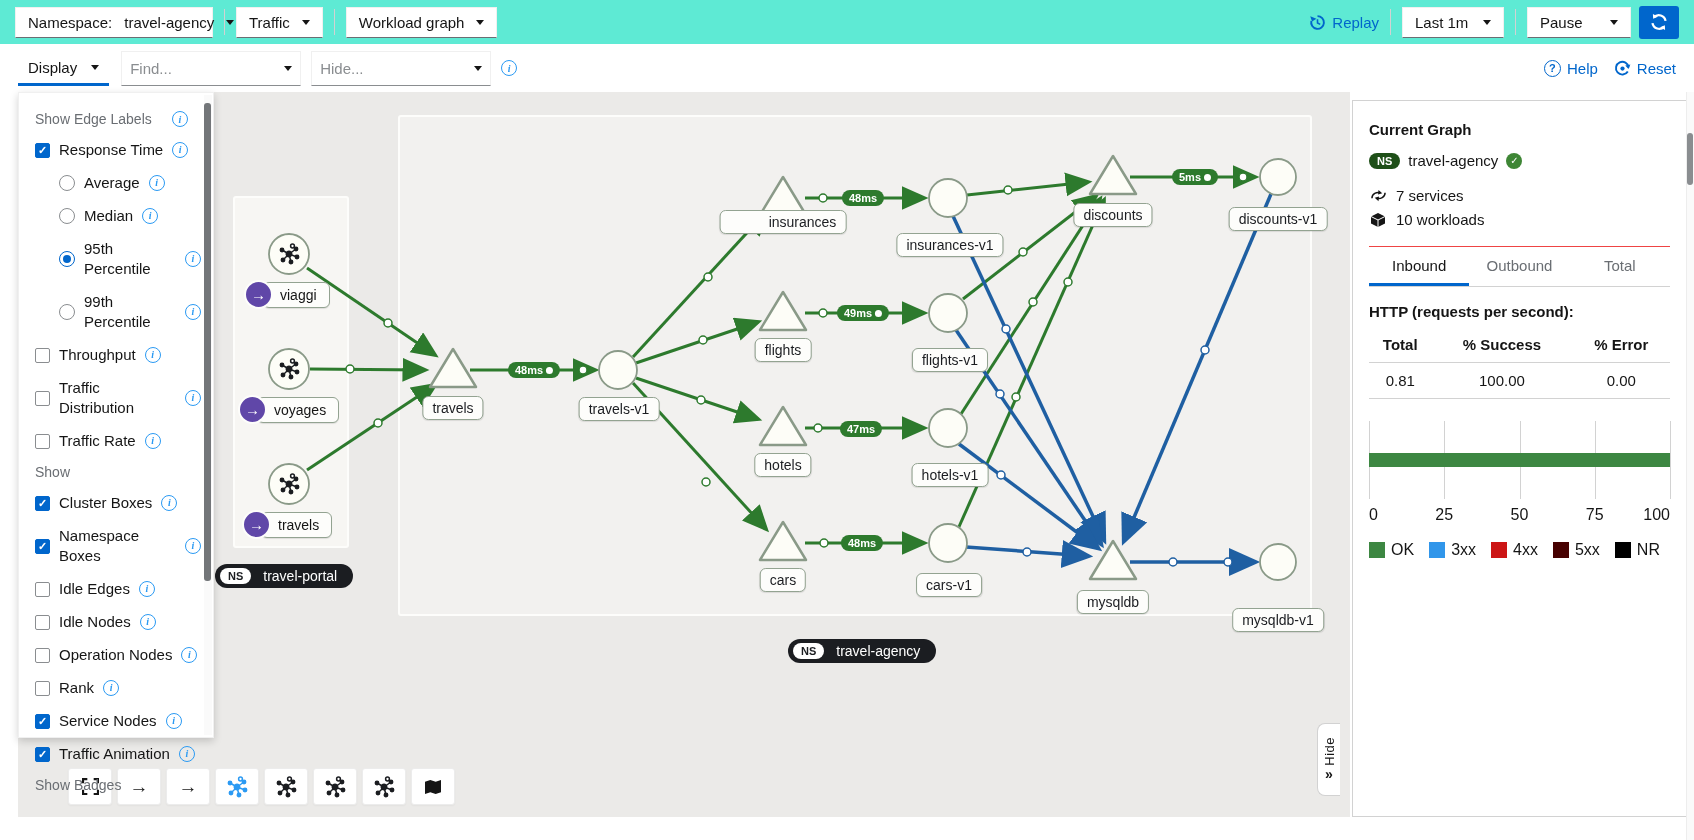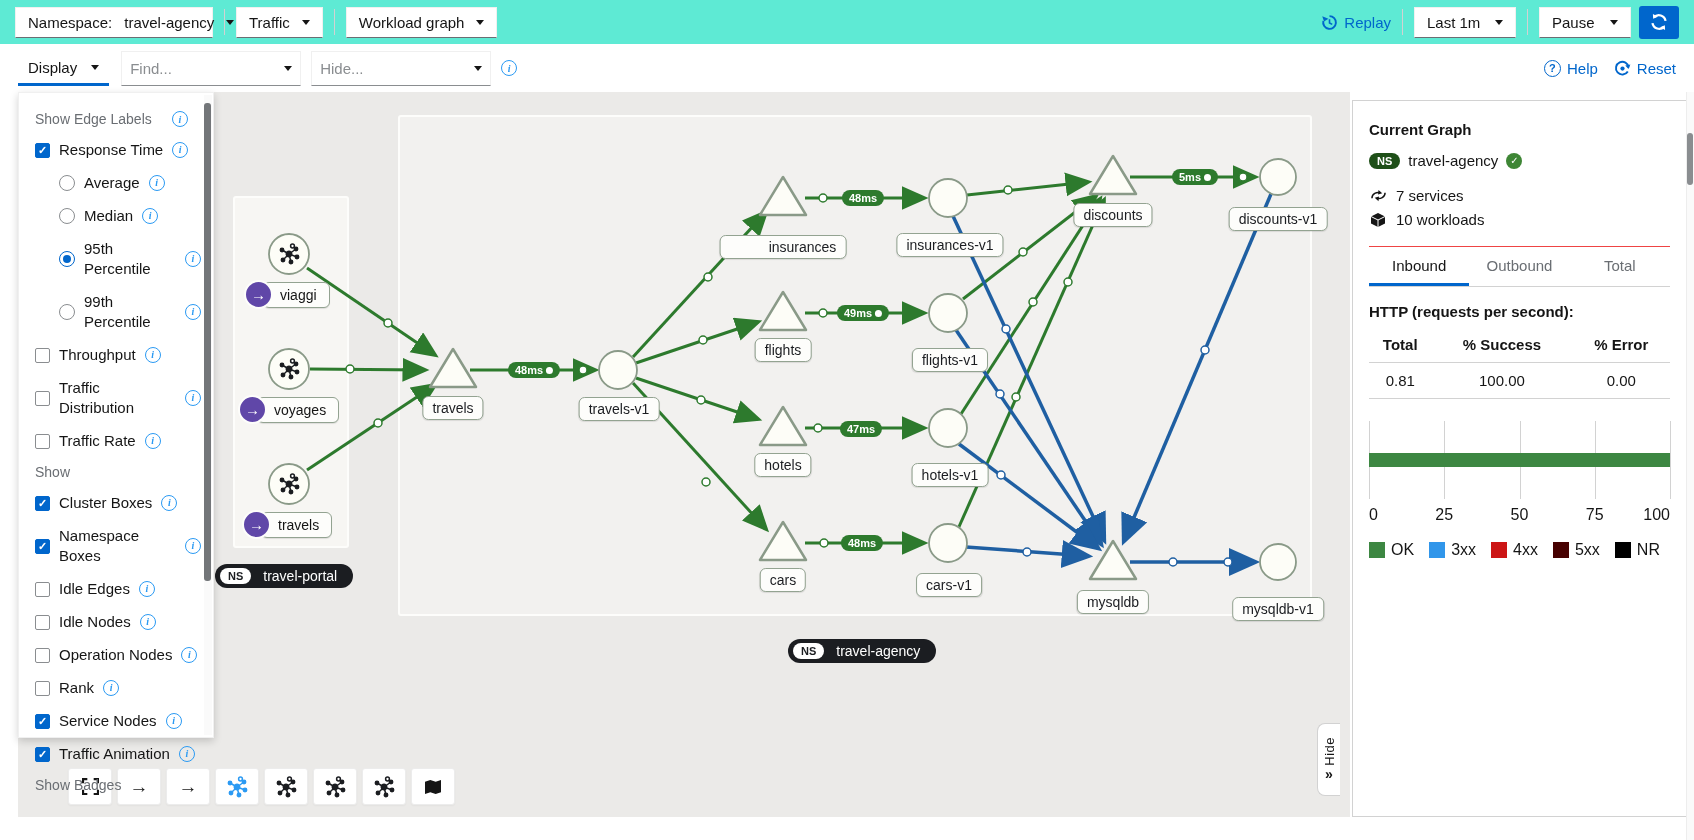--- a/index.html
+++ b/index.html
@@ -146,21 +146,21 @@
       <path d="M8 5 V8.4 L10.6 9.8" fill="none" stroke="#0066cc" stroke-width="1.5"></path>
     </svg>
     <span>Replay</span>
   </span>
   <span class="vdiv"></span>
   <div class="sel" style="width:102px;">
     <span>Last 1m</span>
     <span class="car" style="margin-left:auto;"></span>
   </div>
   <span class="vdiv"></span>
-  <div class="sel" style="width:92px;">
+  <div class="sel" style="width:104px;">
     <span>Pause</span>
     <span class="car" style="margin-left:auto;"></span>
   </div>
   <button class="refresh-btn">
     <svg width="18" height="18" viewBox="0 0 16 16">
       <path d="M13.8 7 A6 6 0 0 0 3.5 3.8" fill="none" stroke="#fff" stroke-width="2"></path>
       <path d="M2.6 0.8 L2.8 5.2 L7 3.4 Z" fill="#fff"></path>
       <path d="M2.2 9 A6 6 0 0 0 12.5 12.2" fill="none" stroke="#fff" stroke-width="2"></path>
       <path d="M13.4 15.2 L13.2 10.8 L9 12.6 Z" fill="#fff"></path>
     </svg>
@@ -324,32 +324,32 @@
   </div>
   <div class="src-label" style="left:224px; top:418px;">
     <span class="root-badge">
         <span>→</span>
       </span>
     <span class="src-box">travels</span>
   </div>
 
   <div class="nlabel" style="left:435px; top:304px;">travels</div>
   <div class="nlabel" style="left:601px; top:305px;">travels-v1</div>
-  <div class="nlabel" style="left:765px; top:143px;padding-left:48px;">insurances</div>
+  <div class="nlabel" style="left:765px; top:118px;padding-left:48px;">insurances</div>
   <div class="nlabel" style="left:765px; top:246px;">flights</div>
   <div class="nlabel" style="left:765px; top:361px;">hotels</div>
   <div class="nlabel" style="left:765px; top:476px;">cars</div>
   <div class="nlabel" style="left:932px; top:141px;">insurances-v1</div>
   <div class="nlabel" style="left:932px; top:256px;">flights-v1</div>
   <div class="nlabel" style="left:932px; top:371px;">hotels-v1</div>
   <div class="nlabel" style="left:931px; top:481px;">cars-v1</div>
   <div class="nlabel" style="left:1095px; top:111px;">discounts</div>
   <div class="nlabel" style="left:1260px; top:115px;">discounts-v1</div>
   <div class="nlabel" style="left:1095px; top:498px;">mysqldb</div>
-  <div class="nlabel" style="left:1260px; top:505px;">mysqldb-v1</div>
+  <div class="nlabel" style="left:1260px; top:516px;">mysqldb-v1</div>
 
   <div class="epill dot" style="left:516px; top:278px;">
       <span>48ms</span>
     </div>
   <div class="epill" style="left:845px; top:106px;">
       <span>48ms</span>
     </div>
   <div class="epill dot" style="left:845px; top:221px;">
       <span>49ms</span>
     </div>

